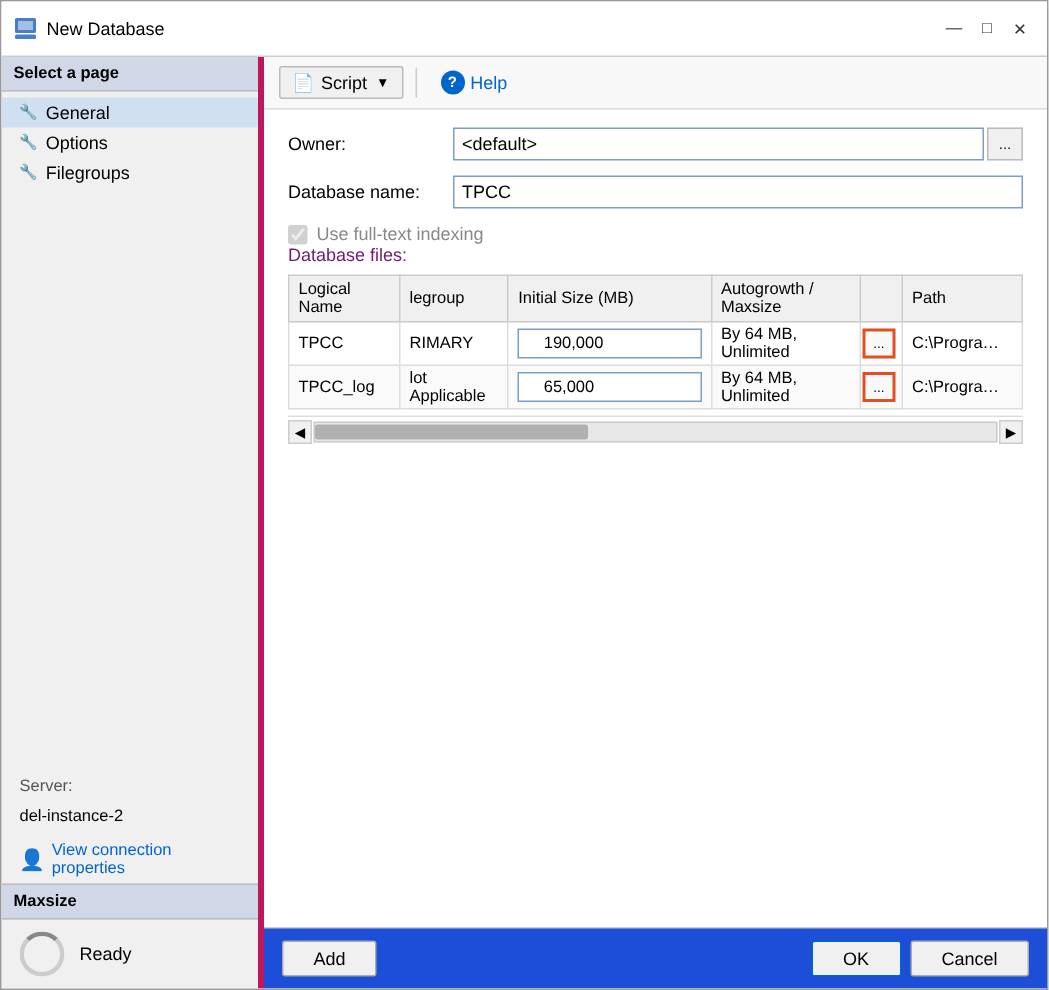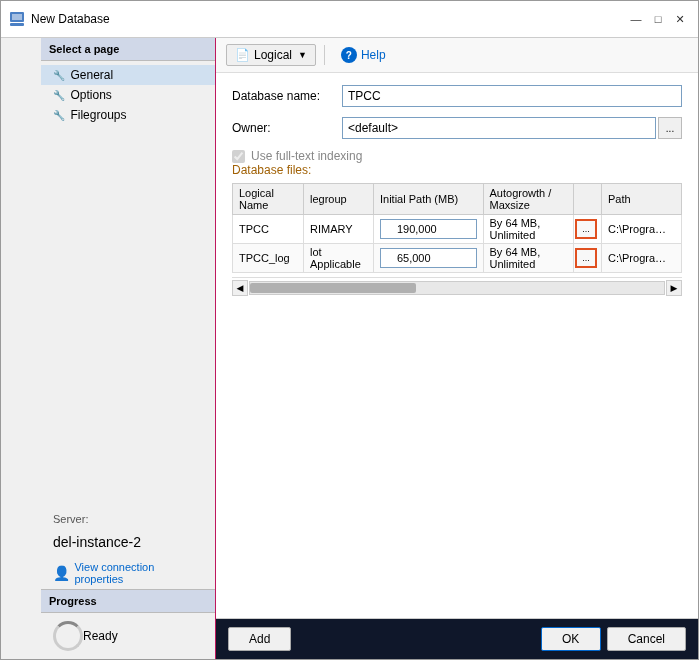--- a/index.html
+++ b/index.html
@@ -66,24 +66,23 @@
       border: none;
     }
     .dialog-body {
       display: flex;
       flex: 1;
       overflow: hidden;
     }
     .left-panel {
       width: 175px;
       background: #f0f0f0;
-      border-right: 1px solid #be185d;
+      border-right: 4px solid #be185d;
       display: flex;
       flex-direction: column;
-      margin-left: 40px;
     }
     .select-page-header {
       background: #d0d8e8;
       padding: 5px 8px;
       font-weight: bold;
       font-size: 11px;
       color: #000;
       border-bottom: 1px solid #bbb;
     }
     .nav-items {
@@ -119,37 +118,38 @@
       padding: 2px 12px;
       font-size: 11px;
       line-height: 1.8;
     }
     .connection-label {
       color: #555;
       font-size: 11px;
     }
     .connection-value {
       color: #000;
-      font-size: 14px;
+      font-size: 11px;
     }
     .view-props-link {
       color: #0066cc;
       cursor: pointer;
       text-decoration: none;
       display: flex;
       align-items: center;
       gap: 4px;
       padding: 4px 12px;
       font-size: 11px;
     }
     .progress-section {}
     .progress-content {
       padding: 8px 12px;
       display: flex;
       align-items: center;
+      gap: 10px;
     }
     .progress-spinner {
       width: 30px;
       height: 30px;
       border-radius: 50%;
       border: 3px solid #ccc;
       border-top-color: #888;
       flex-shrink: 0;
     }
     .right-panel {
@@ -239,21 +239,21 @@
     .checkbox-row input[type=checkbox] {
       cursor: pointer;
     }
     .checkbox-label {
       font-size: 12px;
       color: #888;
     }
     .db-files-label {
       font-size: 12px;
       margin-bottom: 6px;
-      color: #a16207;
+      color: #701a75;
     }
     .files-table {
       width: 100%;
       border-collapse: collapse;
       font-size: 11px;
       border-radius: 17px;
     }
     .files-table th {
       background: #f0f0f0;
       border: 1px solid #ccc;
@@ -333,21 +333,21 @@
       background: #b0b0b0;
       border-radius: 2px;
     }
     .bottom-buttons {
       display: flex;
       justify-content: flex-end;
       align-items: center;
       gap: 6px;
       padding: 8px 12px;
       border-top: 1px solid #ccc;
-      background: #0f172a;
+      background: #1d4ed8;
     }
     .add-remove-btns {
       display: flex;
       gap: 6px;
       margin-right: auto;
     }
     .dialog-action-btn {
       padding: 4px 20px;
       border: 1px solid #aaa;
       background: #f0f0f0;
@@ -427,68 +427,68 @@
             <span class="connection-value">del-instance-2</span>
           </div>
         </div>
         <a class="view-props-link">
           <span style="font-size:14px;">👤</span>
           <span>View connection properties</span>
         </a>
       </div>
 
       <div class="progress-section">
-        <div class="section-header">Progress</div>
+        <div class="section-header">Maxsize</div>
         <div class="progress-content">
           <div class="progress-spinner"></div>
           <span>Ready</span>
         </div>
       </div>
     </div>
 
     <div class="right-panel">
 
       <div class="toolbar">
         <button class="toolbar-btn">
           <span>📄</span>
-          <span>Logical</span>
+          <span>Script</span>
           <span class="script-dropdown-arrow">▼</span>
         </button>
         <div class="toolbar-divider"></div>
         <button class="help-btn">
           <div class="help-circle">?</div>
           <span>Help</span>
         </button>
       </div>
 
       <div class="main-content">
 
         <div class="form-row">
-          <span class="form-label">Database name:</span>
-          <input class="form-input" type="text" value="TPCC" style="">
-        </div>
-
-        <div class="form-row">
           <span class="form-label">Owner:</span>
           <input class="form-input" type="text" value="&lt;default&gt;" style="">
           <button class="browse-btn">...</button>
+        </div>
+
+        <div class="form-row">
+          <span class="form-label">Database name:</span>
+          <input class="form-input" type="text" value="TPCC" style="">
         </div>
 
         <div class="checkbox-row">
           <input type="checkbox" checked="" disabled="" style="">
           <span class="checkbox-label">Use full-text indexing</span>
         </div>
 
         <div class="db-files-label">Database files:</div>
         <table class="files-table">
           <thead>
             <tr>
               <th>Logical Name</th>
               <th>legroup</th>
-              <th>Initial Path (MB)</th>
+              <th>Initial Size (MB)</th>
               <th>Autogrowth / Maxsize</th>
               <th style="width:28px;"></th>
               <th>Path</th>
             </tr>
           </thead>
           <tbody>
             <tr>
               <td>TPCC</td>
               <td>RIMARY</td>
               <td>

